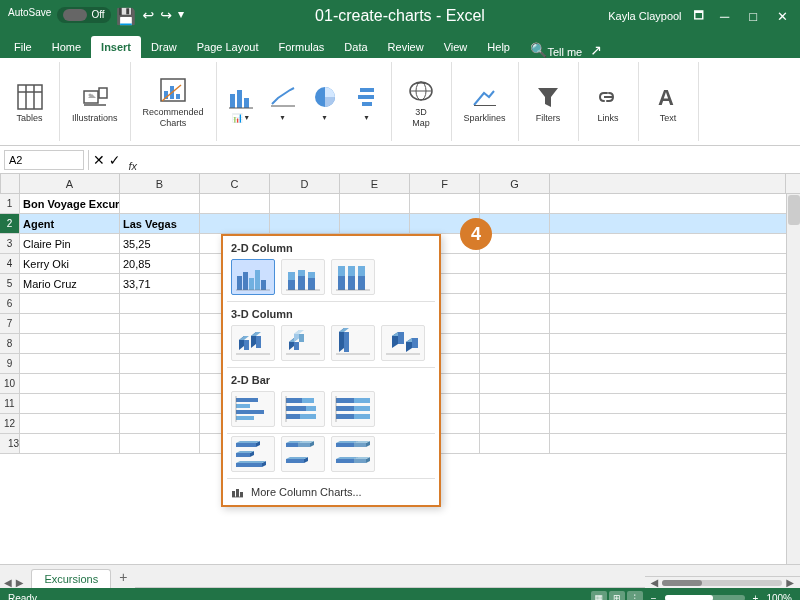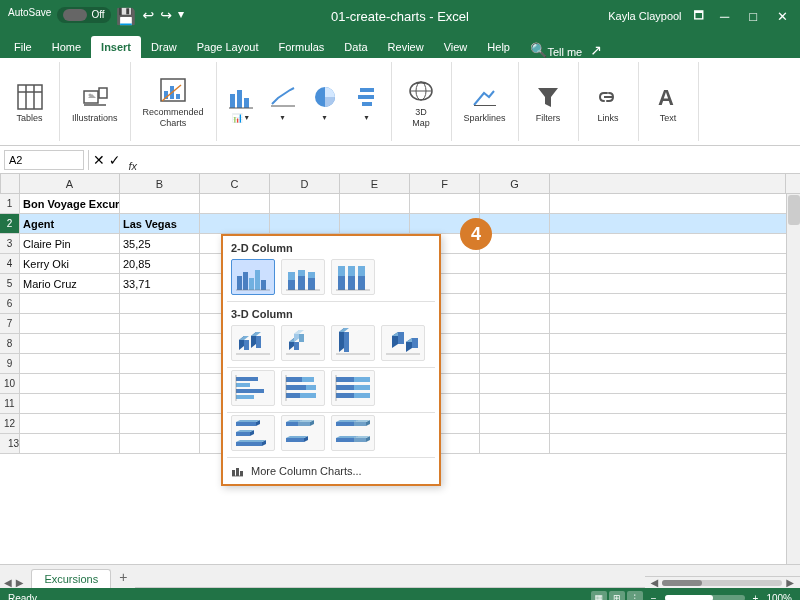--- a/index.html
+++ b/index.html
@@ -9,21 +9,21 @@
     .title-bar {
       height: 32px;
       background: #217346;
       display: flex;
       align-items: center;
       justify-content: space-between;
       padding: 0 8px;
       color: white;
     }
     .title-bar-left { display: flex; align-items: flex-start; gap: 6px; font-size: 11px; }
-    .title-bar-center { font-size: 13px; font-weight: 400; position: absolute; left: 50%; transform: translateX(-50%); }
+    .title-bar-center { font-size: 16px; font-weight: 400; position: absolute; left: 50%; transform: translateX(-50%); }
     .title-bar-right { display: flex; align-items: center; gap: 12px; font-size: 11px; }
     .autosave-toggle {
       display: flex; align-items: center; gap: 4px; background: #1a5c38;
       border-radius: 10px; padding: 2px 6px; font-size: 10px;
     }
     .toggle-off {
       background: #666; border-radius: 8px; width: 24px; height: 12px;
       display: inline-block; position: relative;
     }
     .win-btn { cursor: pointer; font-size: 13px; padding: 0 4px; }
@@ -748,20 +748,21 @@
           <polygon points="22,24 22,14 28,10 28,20" fill="#2a5fa0"></polygon>
           <polygon points="22,14 28,10 34,10 28,14" fill="#7ab0d8"></polygon>
           <polygon points="28,20 28,10 34,10 34,20" fill="#4a7fc1"></polygon>
           <line x1="2" y1="26" x2="36" y2="26" stroke="#777" stroke-width="0.5"></line>
         </svg>
       </div>
     </div>
 
     <div class="dropdown-divider"></div>
 
+    <div class="chart-section-title">2-D Bar</div>
     <div class="chart-icons-row">
       <div class="chart-icon-item">
         <svg width="38" height="30" viewBox="0 0 38 30">
           <rect x="2" y="4" width="22" height="4" fill="#4a7fc1"></rect>
           <rect x="2" y="10" width="14" height="4" fill="#70b0e0"></rect>
           <rect x="2" y="16" width="28" height="4" fill="#4a7fc1"></rect>
           <rect x="2" y="22" width="18" height="4" fill="#70b0e0"></rect>
           <line x1="2" y1="2" x2="2" y2="28" stroke="#777" stroke-width="0.5"></line>
         </svg>
       </div>

